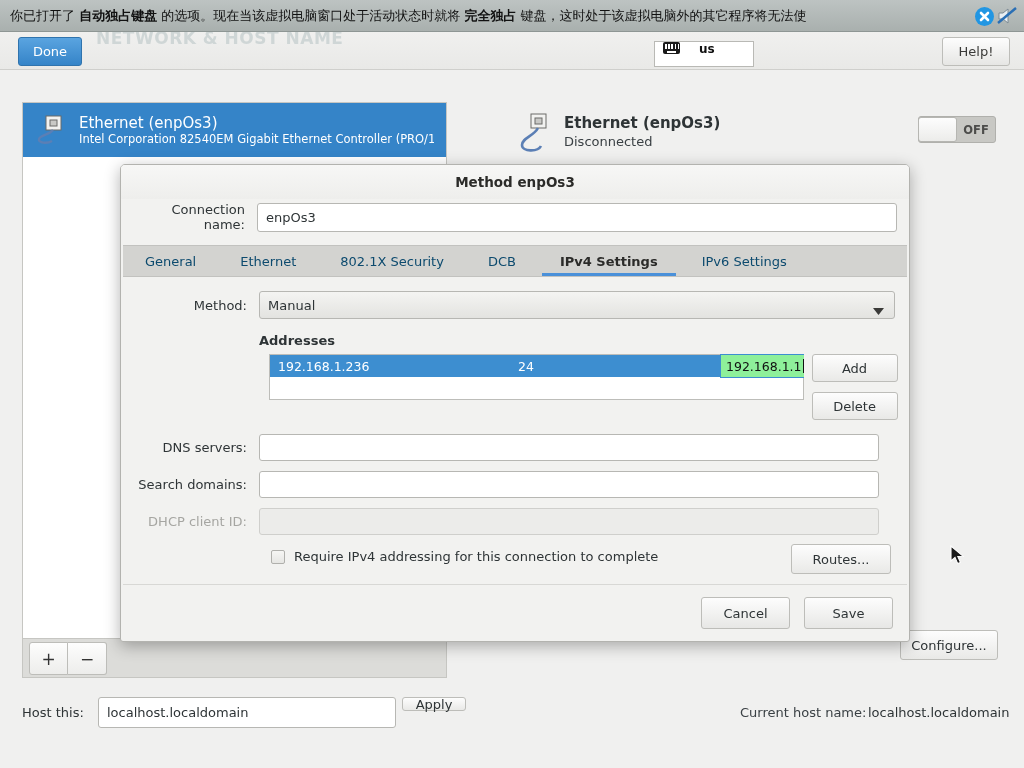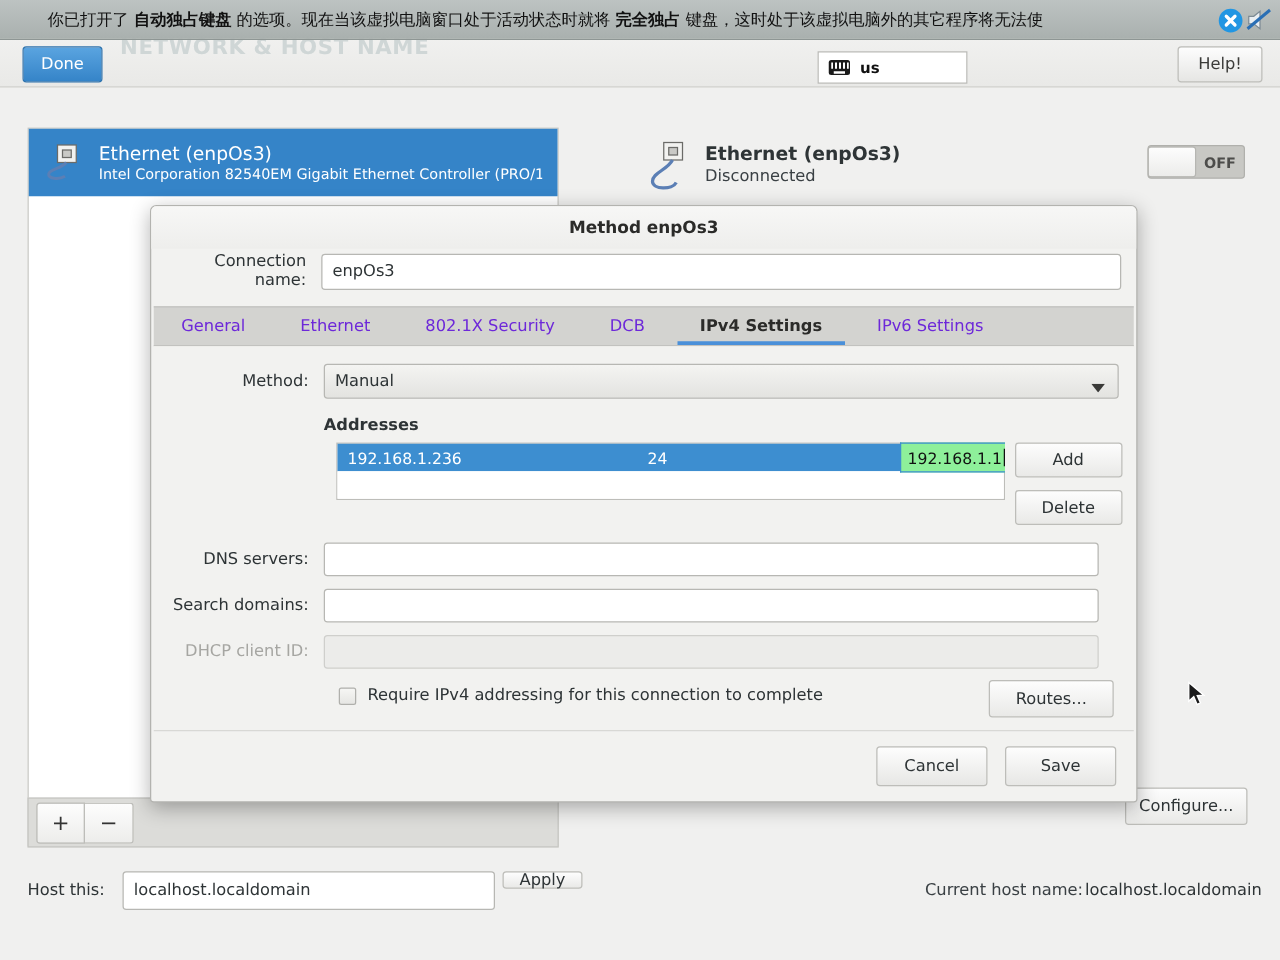--- a/index.html
+++ b/index.html
@@ -59,23 +59,23 @@
     background: linear-gradient(#fdfdfd,#e6e6e4);
     border: 1px solid #bdbdb9; border-radius: 3px;
     font-size: 13px; color:#3b3b39;
     display:flex; align-items:center; justify-content:center;
     cursor:pointer;
   }
 
   
   #kbd-indicator {
     position:absolute; left: 654px; top: 41px;
-    width: 120px; height: 26px;
+    width: 100px; height: 26px;
     background:#ffffff; border:1px solid #b9b9b5;
-    display:flex; align-items:center; gap:8px; padding-left:8px;
+    display:flex; gap:19px; padding-left:8px;
     z-index: 40;
   }
   #kbd-indicator .lbl { font-size:12px; font-weight:bold; color:#111; }
   .kbd-glyph{
     width:17px; height:12px; background:#1a1a1a; border-radius:2px;
     position:relative;
   }
   .kbd-glyph::before{
     content:""; position:absolute; left:1.5px; top:1.5px;
     width:14px; height:5px;
@@ -93,21 +93,20 @@
     background: linear-gradient(#bdc3c2,#a9b0ae);
     border-bottom:1px solid #8e9694;
     display:flex; align-items:center;
     z-index: 60;
     padding: 0 62px 0 10px;
     overflow:hidden;
   }
   #vbox-msg .msg {
     font-size: 13px; color:#111; white-space:nowrap;
     font-family:"DejaVu Sans","Liberation Sans",sans-serif;
-    margin-left:28px;
   }
   #vbox-msg .msg b { font-weight:bold; }
   #msg-close {
     position:absolute; right: 30px; top: 7px;
     width: 19px; height:19px; border-radius:50%;
     background:#2196e3;
     display:flex;align-items:center;justify-content:center;
     cursor:pointer;
   }
   #msg-close svg{display:block}
@@ -232,21 +231,21 @@
   }
   #tabs{
     margin: 13px 2px 0 2px; height:32px;
     background:#d3d3d0;
     border-top:1px solid #c2c2bf; border-bottom:1px solid #c2c2bf;
     display:flex; align-items:stretch;
   }
   .tab{
     flex:0 0 auto; padding: 0 22px;
     display:flex;align-items:center;justify-content:center;
-    font-size:13px; color:#6d28d9; cursor:pointer; position:relative;
+    font-size:13px; color:#0c4a6e; cursor:pointer; position:relative;
   }
   .tab.active{ color:#2b2b29; font-weight:bold;}
   .tab.active::after{
     content:""; position:absolute; left:4px; right:4px; bottom:0; height:3px;
     background:#4a90d9;
   }
   #tabs .sp{flex:1}
   #tab-body{
     position:absolute; left:2px; top:112px; right:2px; bottom:56px;
     background:#f2f2f0;

